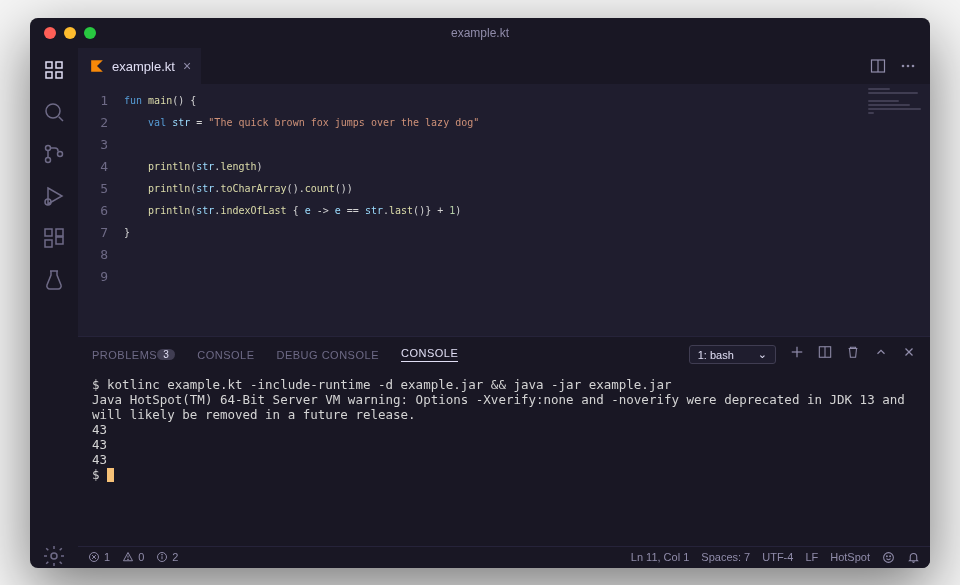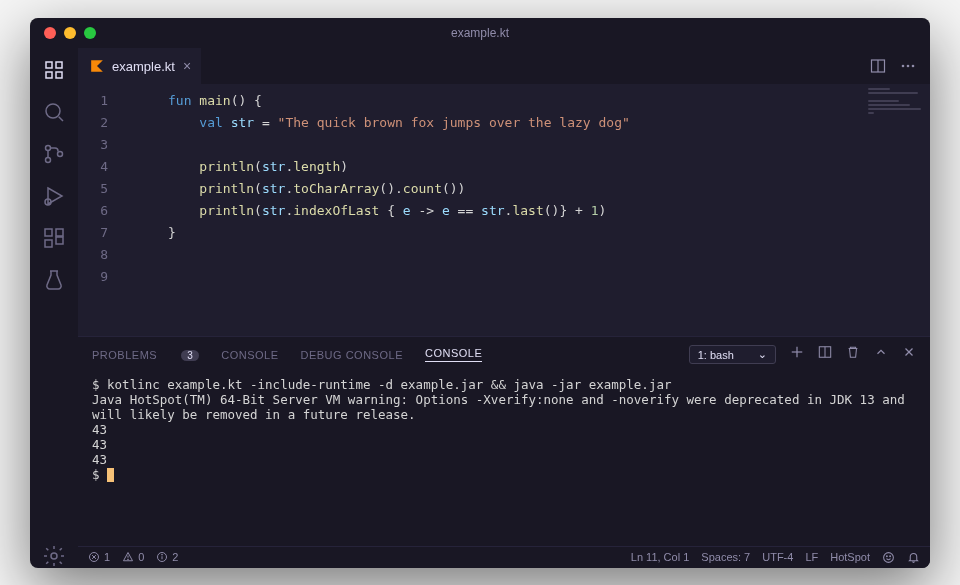--- a/index.html
+++ b/index.html
@@ -17,37 +17,37 @@
 .activitybar .spacer { flex:1; }
 .main { flex:1; display:flex; flex-direction:column; background:#1f1d2e; }
 .tabs { height:36px; background:#191724; display:flex; align-items:center; }
 .tab { height:36px; background:#1f1d2e; display:flex; align-items:center; padding:0 10px 0 12px; gap:8px; color:#e0def4; font-size:13px; border-top:1px solid transparent; }
 .tab .kotlin-logo { width:14px; height:14px; }
 .tab .close { color:#908caa; cursor:pointer; font-size:14px; line-height:1; }
 .tab-actions { margin-left:auto; display:flex; gap:14px; padding-right:14px; color:#908caa; }
 .tab-actions .ticon { width:16px; height:16px; cursor:pointer; display:flex; align-items:center; justify-content:center; }
 .editor-wrap { flex:1; position:relative; display:flex; overflow:hidden; }
 .gutter { width:46px; text-align:right; color:#6e6a86; font-family:Menlo,Consolas,monospace; font-size:13px; padding:6px 16px 0 0; line-height:22px; user-select:none; }
-.code { flex:1; font-family:Menlo,Consolas,monospace; font-size:13px; padding:6px 0 0 0; line-height:22px; color:#e0def4; white-space:pre;margin-left:44px; }
+.code { flex:1; font-family:Menlo,Consolas,monospace; font-size:10px; padding:6px 0 0 0; line-height:22px; color:#e0def4; white-space:pre; }
 .minimap { width:70px; background:#1f1d2e; position:relative; }
 .minimap .mm-lines { position:absolute; top:4px; right:6px; width:56px; }
 .minimap .mm-line { height:2px; background:#403d52; margin-bottom:2px; border-radius:1px; }
 .tok-kw { color:#569cd6; }
 .tok-fn { color:#9cdcfe; }
 .tok-fnname { color:#dcdcaa; }
 .tok-str { color:#ce9178; }
 .tok-num { color:#b5cea8; }
 .tok-punc { color:#d4d4d4; }
 .tok-param { color:#9cdcfe; }
 .tok-prop { color:#dcdcaa; }
 .watermark { position:absolute; left:50%; transform:translateX(-50%); top:236px; color:#9ccfd8; font-style:italic; font-family:cursive; font-size:18px; pointer-events:none;margin-top:20px; }
 
 .panel { height:210px; background:#191724; border-top:1px solid #26233a; display:flex; flex-direction:column; }
 .panel-tabs { height:36px; display:flex; align-items:center; padding:0 14px; gap:22px; font-size:11px; color:#6e6a86; }
-.ptab { cursor:pointer; letter-spacing:0.5px; display:flex; align-items:flex-end; gap:24px; }
+.ptab { cursor:pointer; letter-spacing:0.5px; display:flex; align-items:flex-start; gap:0; }
 .ptab.active { color:#e0def4; border-bottom:1px solid #e0def4; padding-bottom:2px; }
 .badge { background:#403d52; color:#e0def4; border-radius:8px; padding:0 6px; font-size:10px; }
 .panel-right { margin-left:auto; display:flex; align-items:flex-start; gap:14px; color:#908caa; font-size:12px; }
 .term-select { background:#1f1d2e; border:1px solid #403d52; border-radius:3px; color:#e0def4; padding:2px 8px; font-size:11px; display:flex; align-items:center; gap:24px; cursor:pointer; }
 .picon { width:14px; height:14px; cursor:pointer; display:flex; align-items:center; justify-content:center; }
 .terminal { flex:1; padding:4px 14px; font-family:Menlo,Consolas,monospace; font-size:12.5px; line-height:15px; color:#d4d4d4; white-space:pre-wrap; overflow:hidden; }
 .cursor-block { display:inline-block; width:7px; height:14px; background:#f6c177; vertical-align:middle; }
 
 .statusbar { height:22px; background:#191724; border-top:1px solid #26233a; display:flex; align-items:center; color:#908caa; font-size:11px; padding:0 10px; gap:12px; }
 .statusbar .sitem { display:flex; align-items:center; gap:4px; cursor:pointer; }

